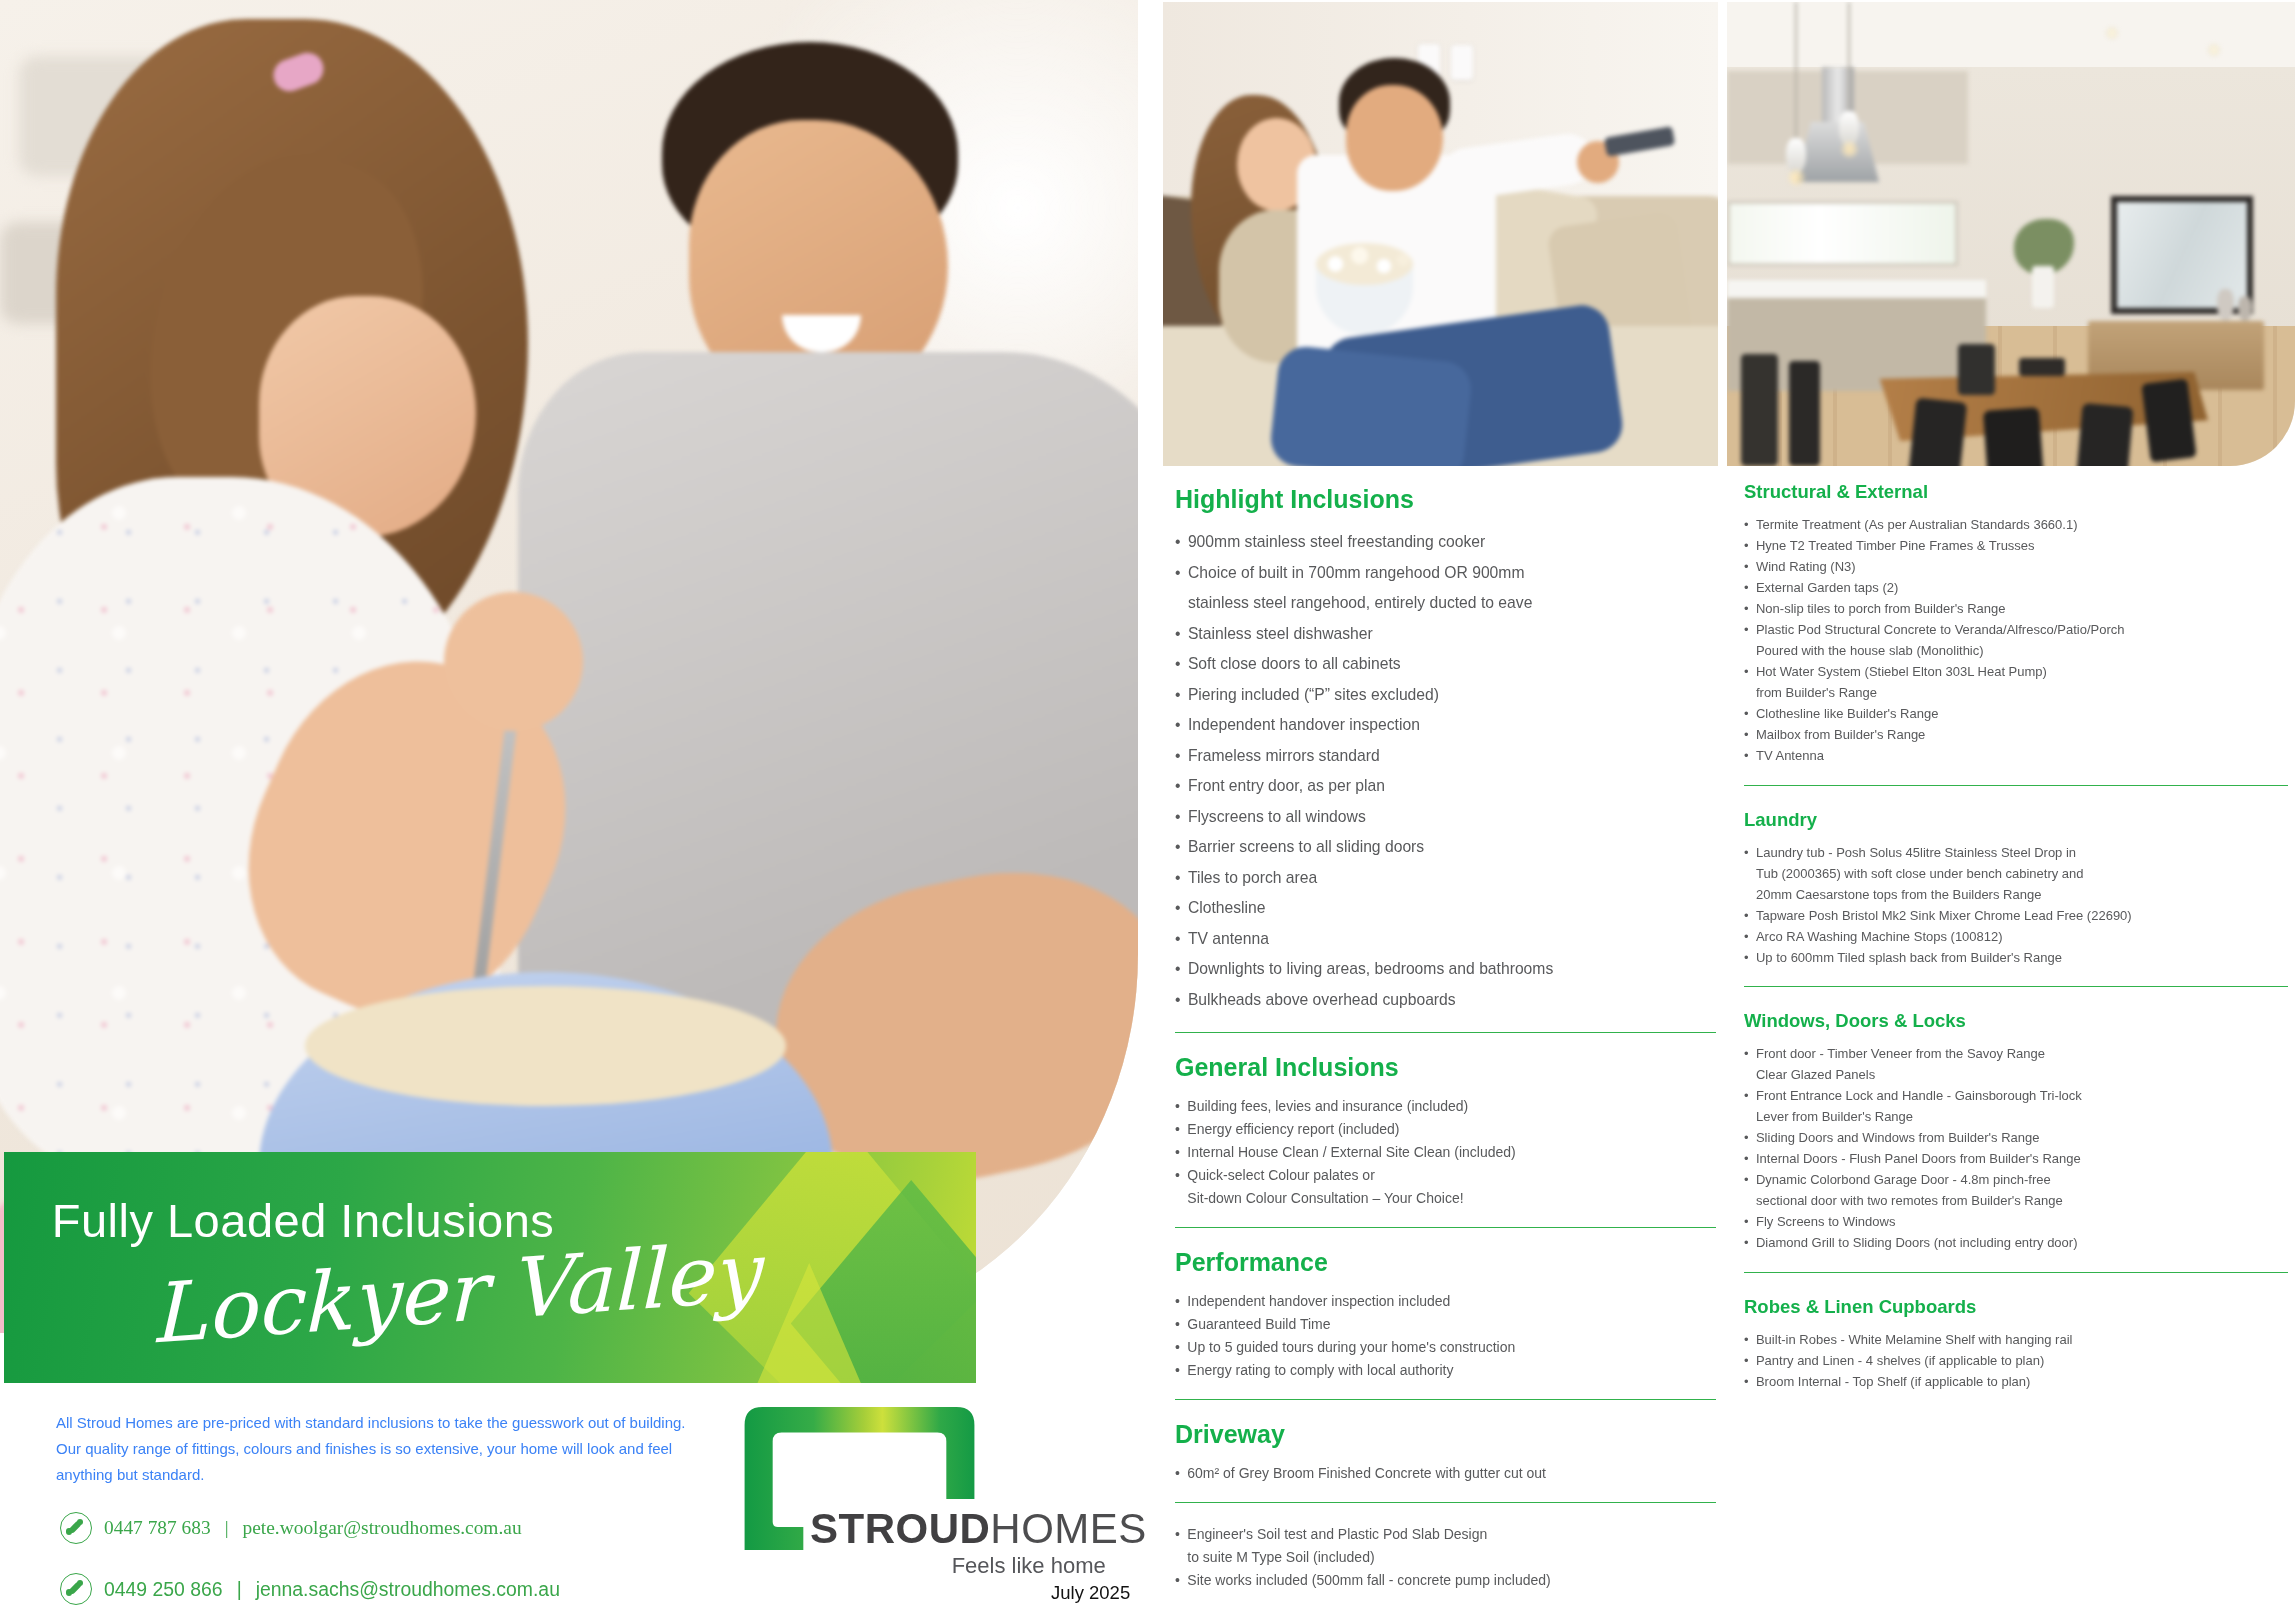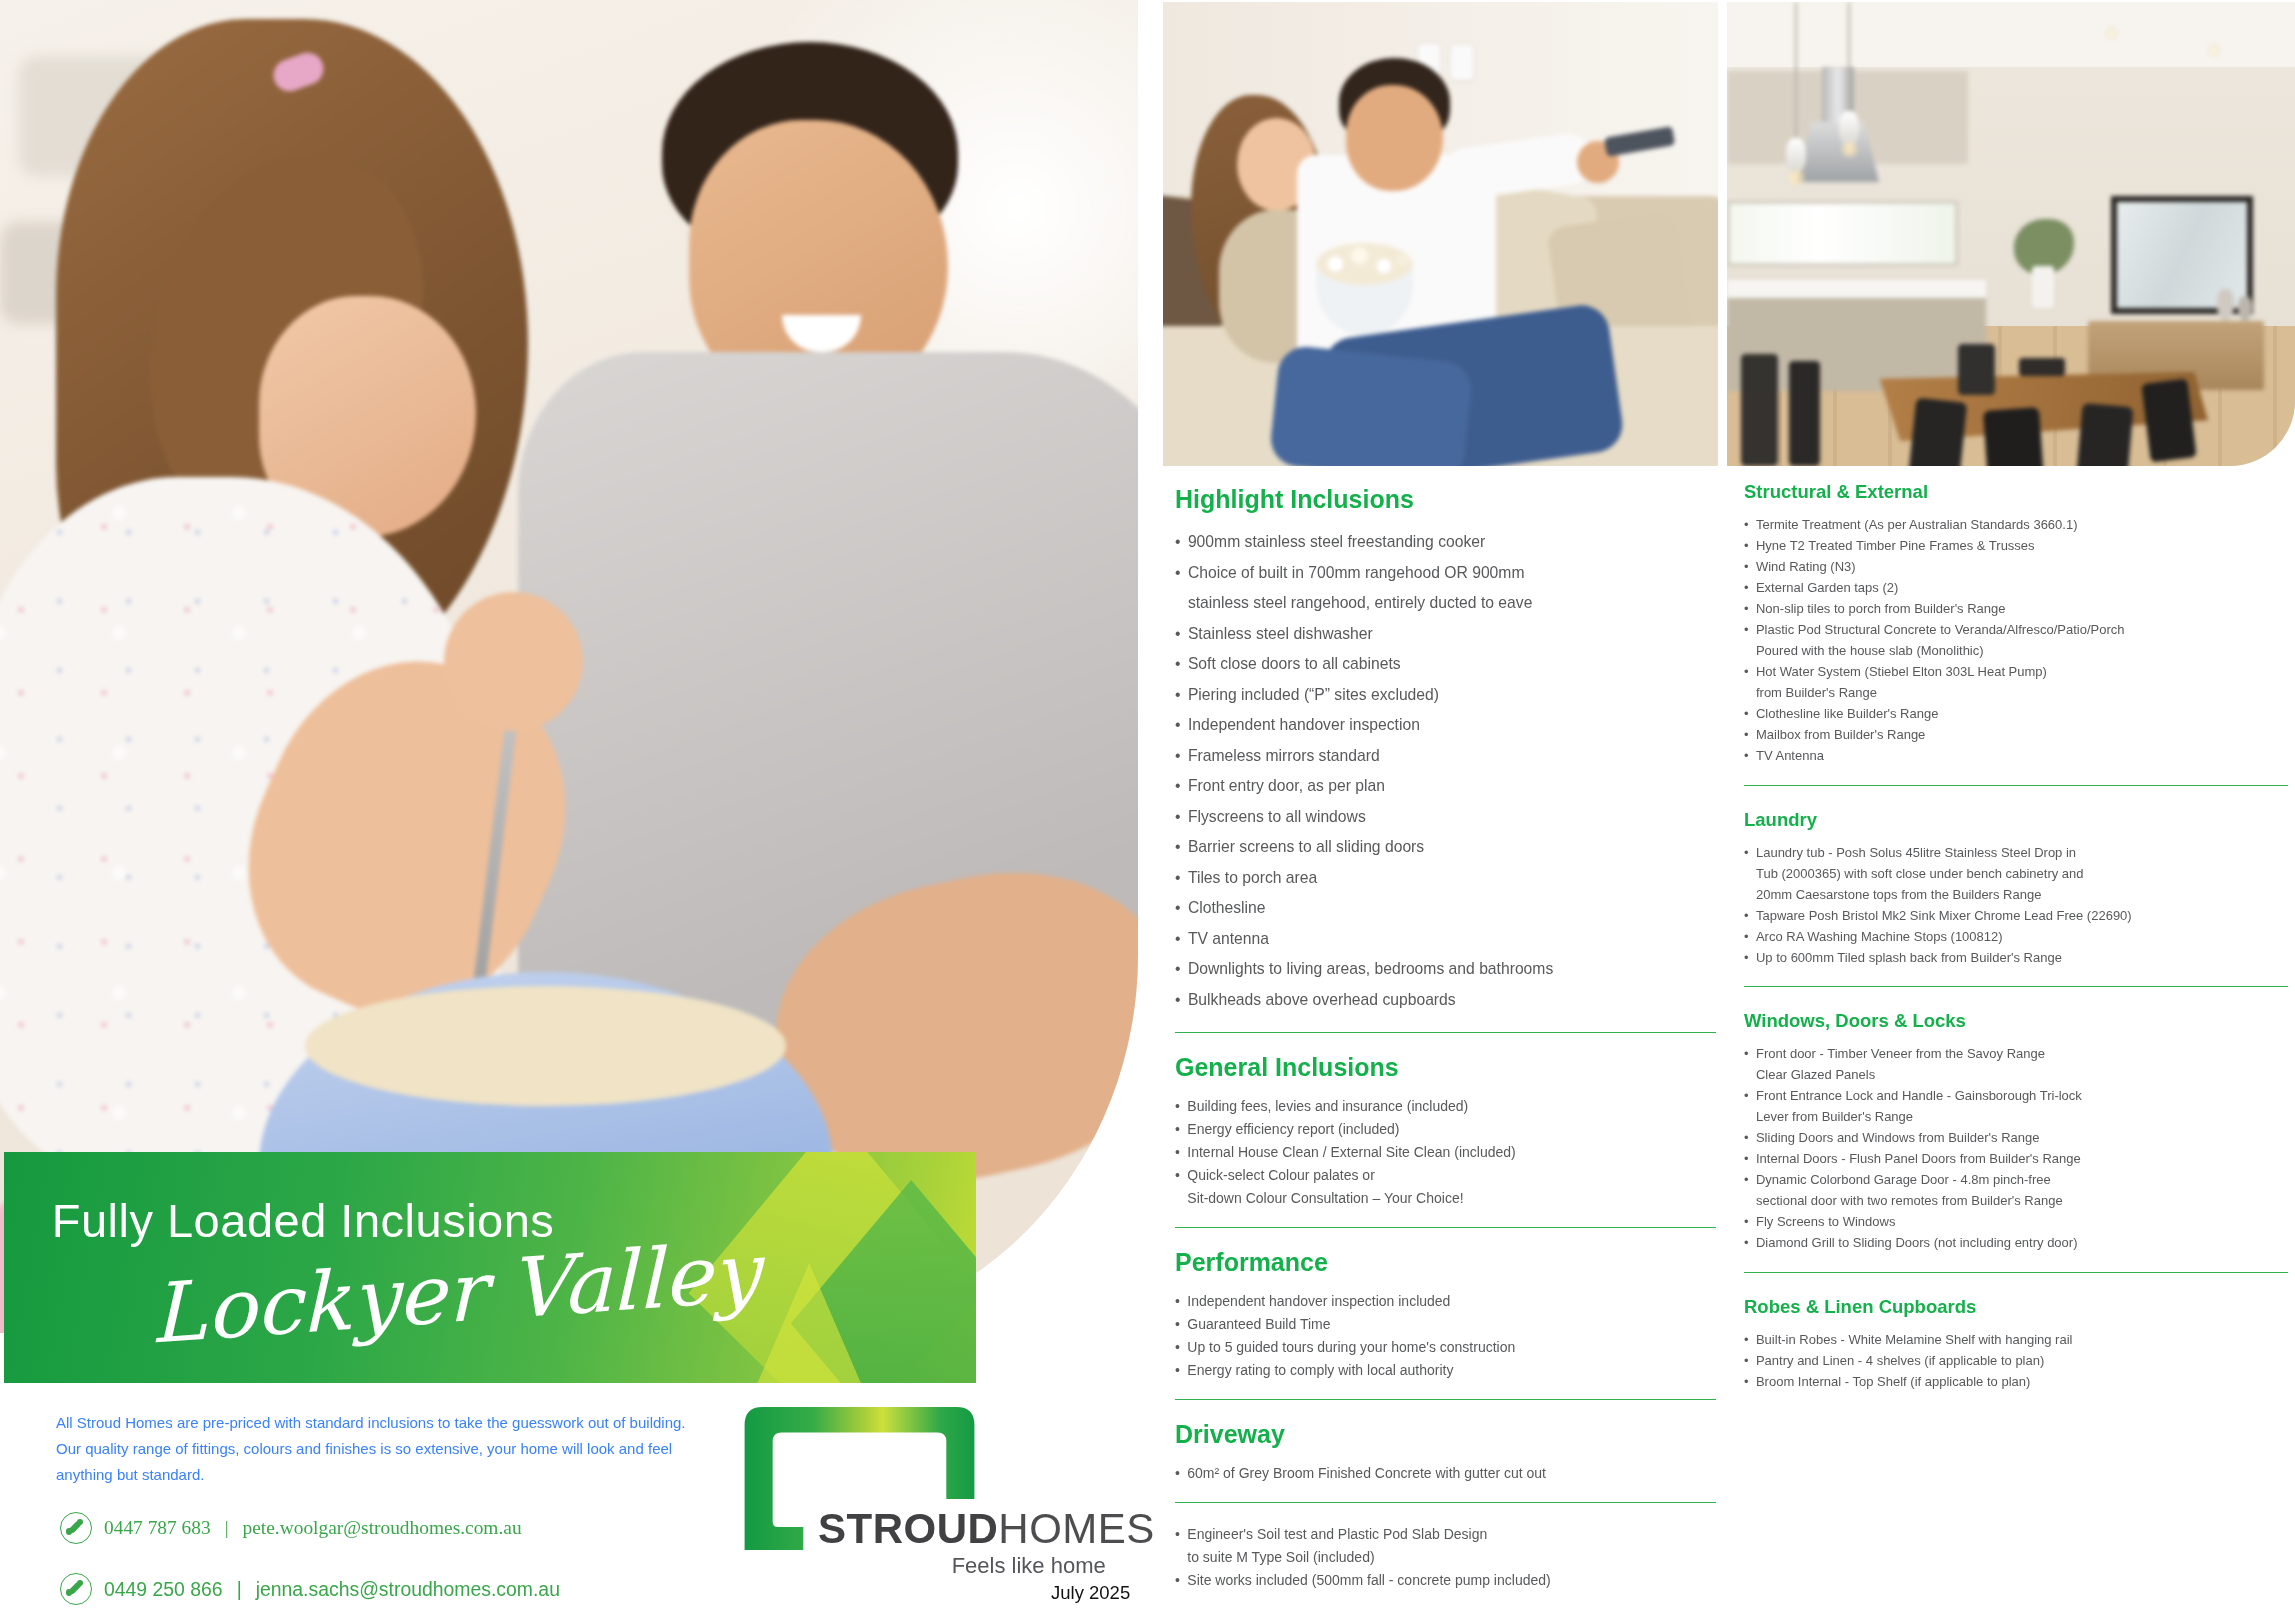--- a/index.html
+++ b/index.html
@@ -141,21 +141,21 @@
   .ph-ic{position:relative;width:30px;height:30px;border:1.9px solid #3aa64a;border-radius:50%;margin-right:12px;flex:0 0 auto;}
   .ph-ic .hs{position:absolute;left:6.5px;top:11px;width:14px;height:5.6px;border-radius:3.7px;background:#3aa64a;transform:rotate(-45deg);}
   .ph-ic .e1{position:absolute;left:4.6px;top:15px;width:6.5px;height:6.5px;border-radius:50%;background:#3aa64a;}
   .ph-ic .e2{position:absolute;left:15.7px;top:5.6px;width:6.5px;height:6.5px;border-radius:50%;background:#3aa64a;}
   .contact .pipe{margin:0 14px;color:#3aa64a;}
   .contact a{color:#3aa64a;text-decoration:none;}
 
   
   .logo{position:absolute;left:744px;top:1407px;width:370px;height:157px;}
   .logo svg{position:absolute;left:0;top:0;}
-  .logo-word{position:absolute;left:66px;top:98px;font-size:42px;letter-spacing:0.5px;color:#414042;white-space:nowrap;margin-left:8px;}
+  .logo-word{position:absolute;left:66px;top:98px;font-size:42px;letter-spacing:0.5px;color:#414042;white-space:nowrap;}
   .logo-word .bold{font-weight:bold;}
   .logo-word .light{font-weight:normal;color:#4d4d4f;}
   .logo-tag{position:absolute;right:8.3px;top:146px;font-size:22px;color:#55565a;}
 
   .date{position:absolute;left:1051px;top:1582px;font-size:18.5px;color:#121212;}
 </style>
 </head>
 <body>
 
 <div class="page">

